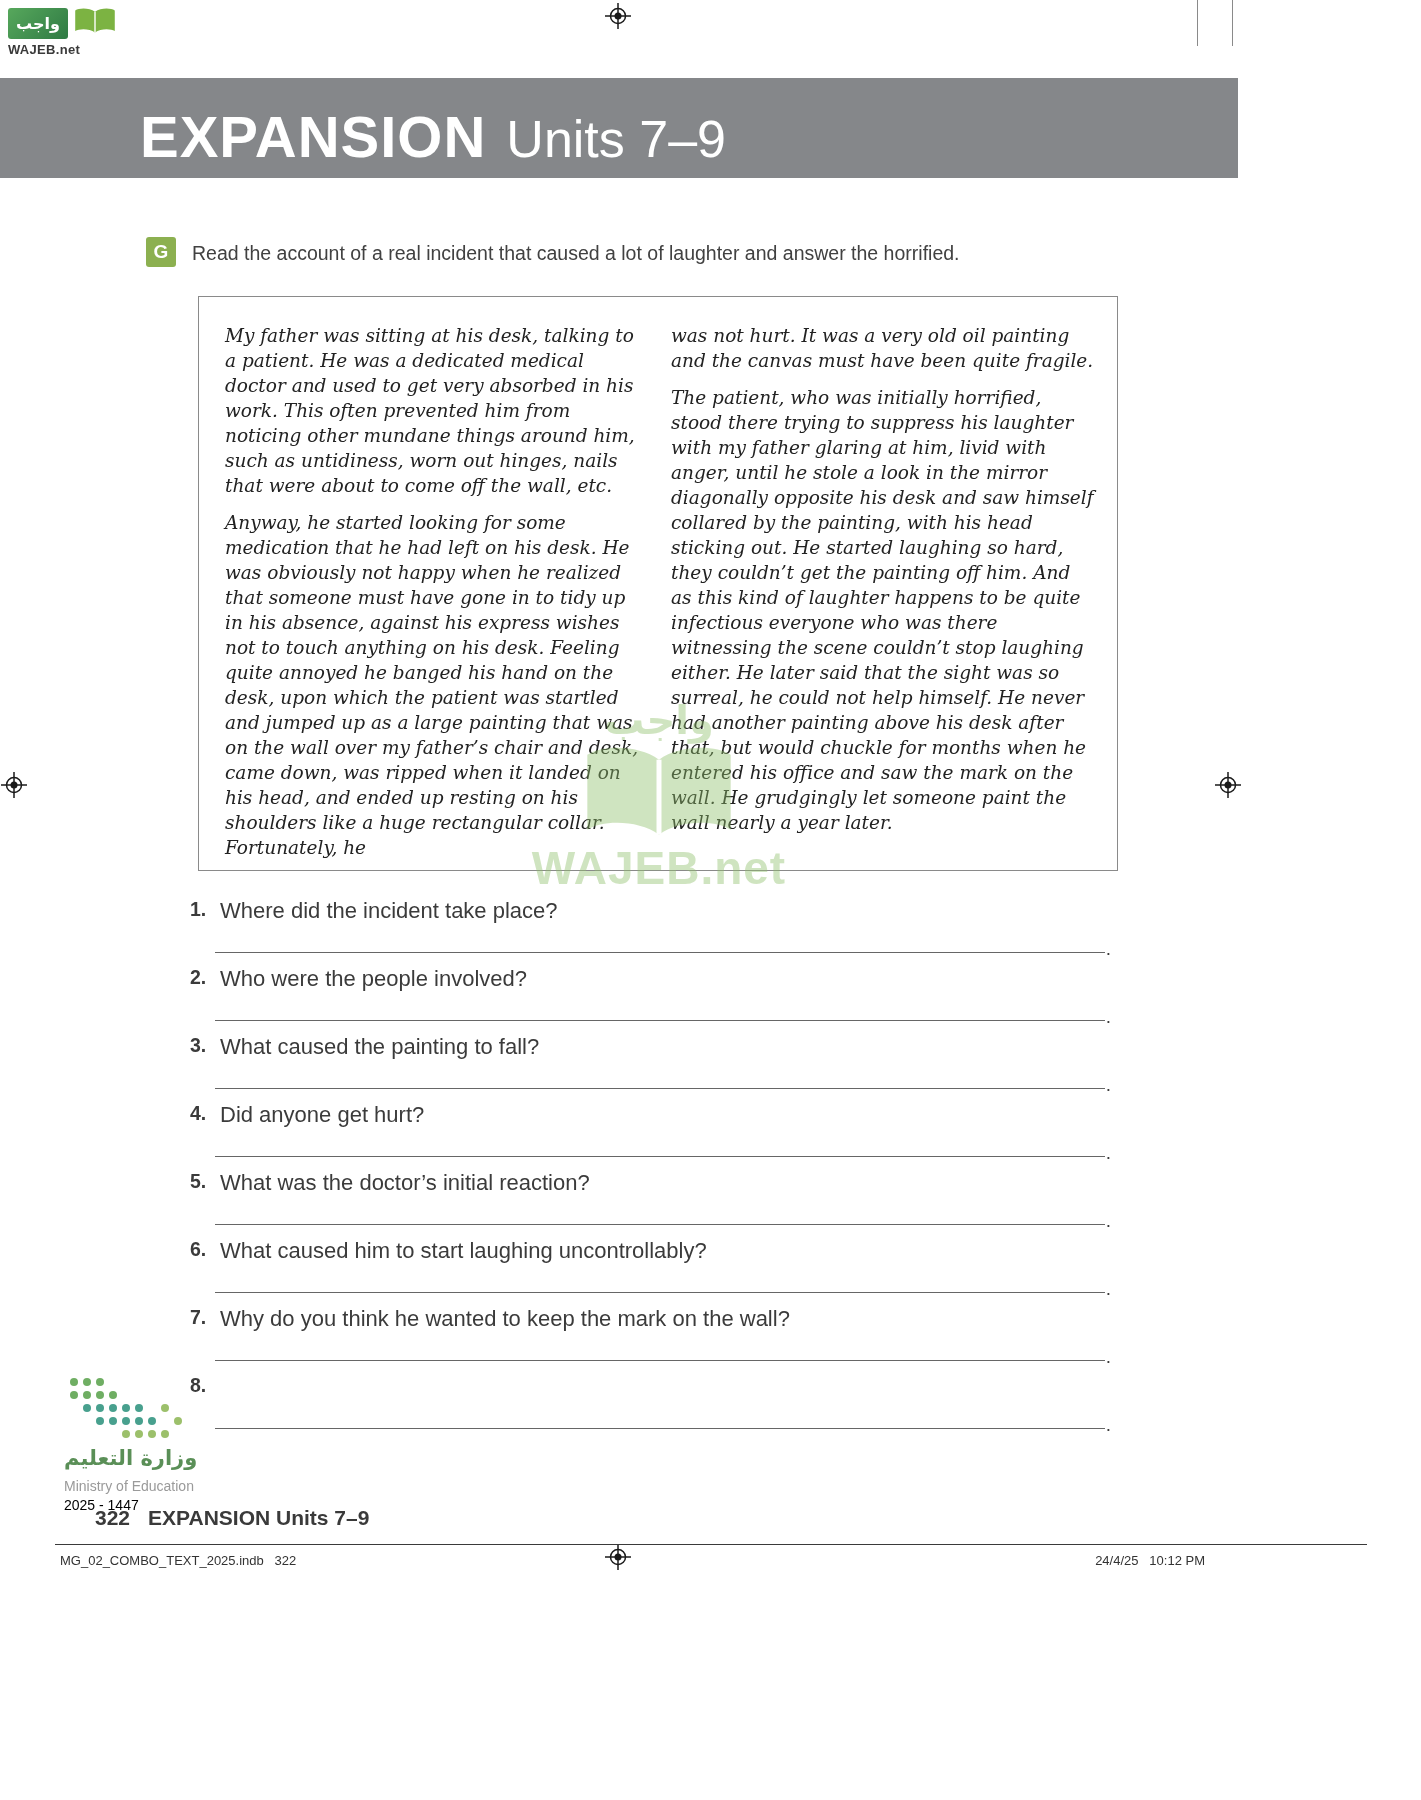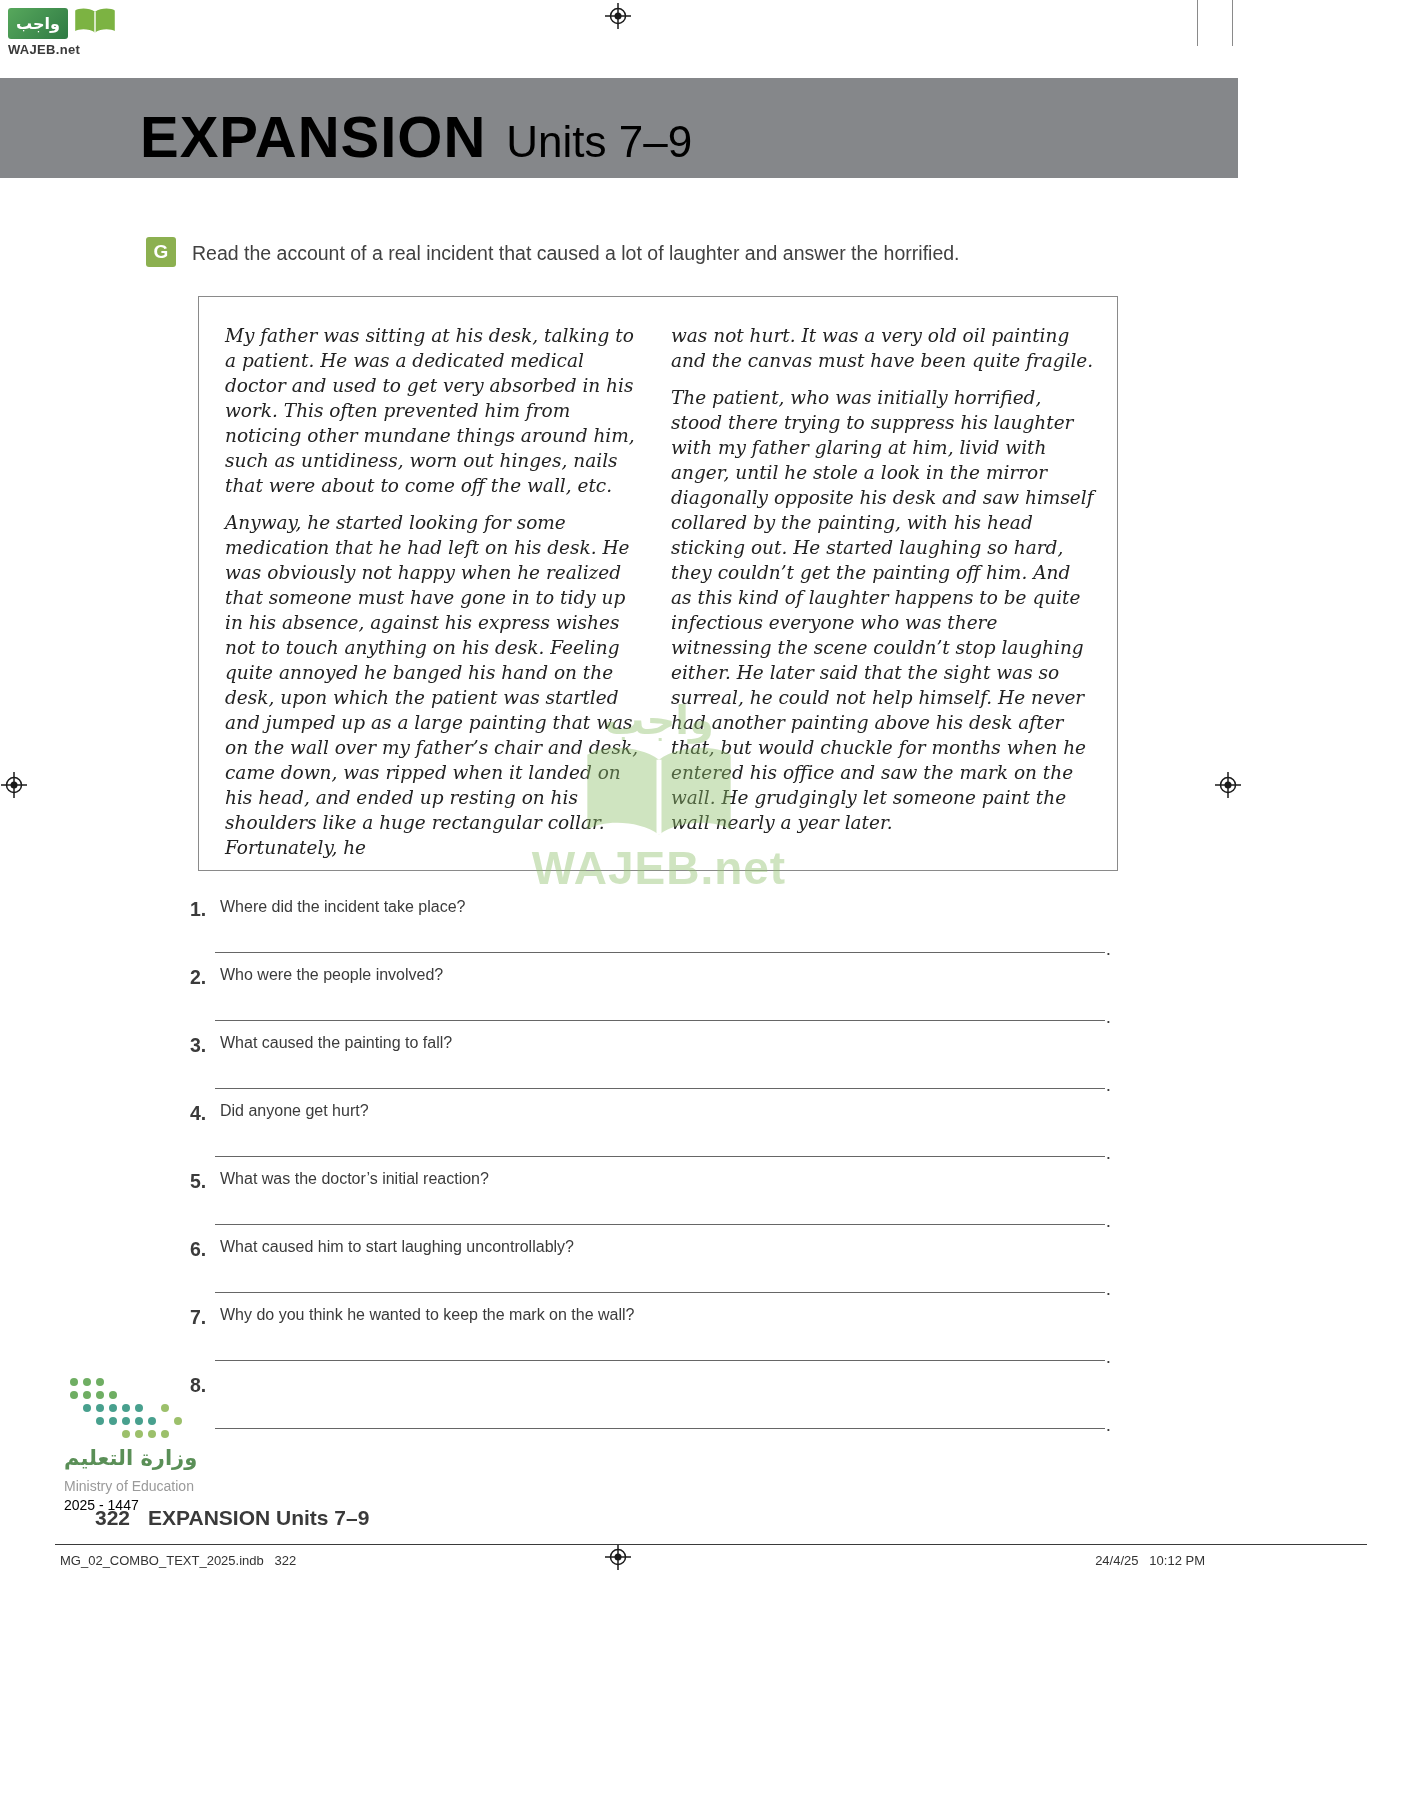--- a/index.html
+++ b/index.html
@@ -14,22 +14,22 @@
   .wajeb-logo { position:absolute; left:8px; top:6px; width:120px; }
   .wajeb-top { display:flex; align-items:center; gap:4px; }
   .wajeb-ar { display:inline-block; background:linear-gradient(135deg,#57a85c,#2f7a44); color:#fff;
               font-family:"DejaVu Sans", sans-serif; font-size:16px; font-weight:bold;
               padding:6px 8px; border-radius:3px; }
   .wajeb-net { font-size:13px; font-weight:bold; color:#3a3a3a; margin-top:2px; letter-spacing:0.3px; }
 
   
   .banner { position:absolute; left:0; top:78px; width:1238px; height:100px; background:#85878a;
             display:flex; align-items:baseline; padding:30px 0 0 140px; }
-  .banner-title { font-size:58px; font-weight:800; color:#000000; letter-spacing:1px; line-height:1; }
-  .banner-subtitle { font-size:44px; font-weight:500; color:#000000; margin-left:20px; line-height:1; }
+  .banner-title { font-size:58px; font-weight:800; color:#ffffff; letter-spacing:1px; line-height:1; }
+  .banner-subtitle { font-size:52px; font-weight:500; color:#ffffff; margin-left:20px; line-height:1; }
 
   
   .exercise-badge { position:absolute; left:146px; top:237px; width:30px; height:30px; background:#8cb050;
                     color:#fff; font-size:19px; font-weight:bold; display:flex; align-items:center;
                     justify-content:center; border-radius:3px; }
   .exercise-instruction { position:absolute; left:192px; top:242px; width:1000px; font-size:19.5px;
                           color:#414141; }
 
   
   .story-box { position:absolute; left:198px; top:296px; width:920px; height:575px;
@@ -41,21 +41,21 @@
   .story-col p { margin:0 0 12px 0; }
 
   .watermark { position:absolute; left:180px; top:400px; width:560px; text-align:center;
                opacity:0.42; pointer-events:none; }
   .wm-ar { font-family:"DejaVu Sans", sans-serif; font-size:40px; font-weight:bold; color:#8fbf6a; }
   .wm-text { font-size:46px; font-weight:800; color:#8fbf6a; letter-spacing:1px; margin-top:-6px; }
 
   
   .q-block { position:absolute; left:0; width:1421px; height:64px; }
   .q-num { position:absolute; left:190px; font-size:19.5px; font-weight:bold; color:#3b3b3b; }
-  .q-text { position:absolute; left:220px; font-size:16px; color:#3b3b3b; }
+  .q-text { position:absolute; left:220px; font-size:22px; color:#3b3b3b; }
   .answer-line { position:absolute; left:215px; top:40px; width:896px; display:flex; align-items:flex-end; height:20px; }
   .answer-line .line { flex:1; border-bottom:1.2px solid #666; margin-bottom:5px; }
   .answer-line .dot { font-size:19px; color:#3b3b3b; line-height:1; margin-left:1px; }
 
   
   .moe-logo { position:absolute; left:60px; top:1372px; }
   .moe-ar { position:absolute; left:64px; top:1446px; font-family:"DejaVu Sans", sans-serif;
             font-size:21px; font-weight:bold; color:#5a8f57; }
   .moe-en { position:absolute; left:64px; top:1478px; font-size:14px; color:#9a9a9a; }
   .moe-year { position:absolute; left:64px; top:1497px; font-size:14px; color:#000000; }

